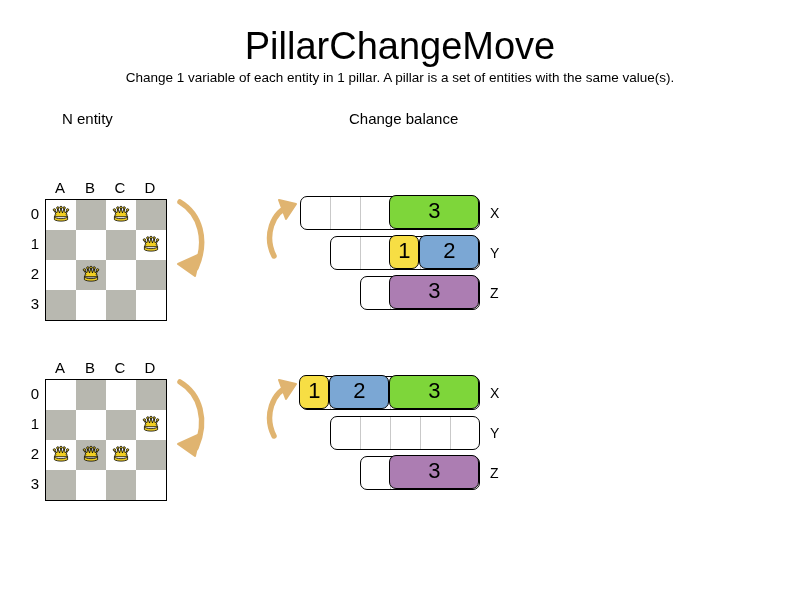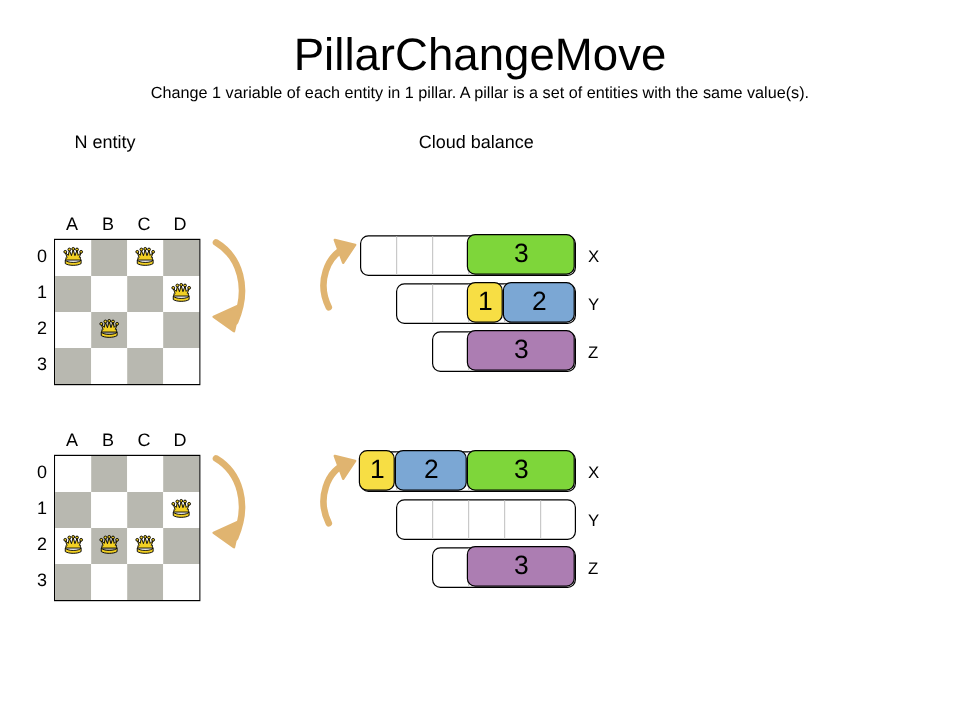--- a/index.html
+++ b/index.html
@@ -174,21 +174,21 @@
     text-align: left;
   }
 </style>
 </head>
 <body>
 
 <div id="page-title">PillarChangeMove</div>
 <div id="page-subtitle">Change 1 variable of each entity in 1 pillar. A pillar is a set of entities with the same value(s).</div>
 
 <div class="section-heading" id="heading-nqueens">N entity</div>
-<div class="section-heading" id="heading-cloud">Cloud balance</div>
+<div class="section-heading" id="heading-cloud">Change balance</div>
 
 <div class="board-block" id="board-block-top">
   <div class="board-wrap">
     <div class="col-labels">
         <div class="col-label" style="left: 0px;">A</div>
         <div class="col-label" style="left: 30px;">B</div>
         <div class="col-label" style="left: 60px;">C</div>
         <div class="col-label" style="left: 90px;">D</div>
       </div>
     <div class="row-labels">

